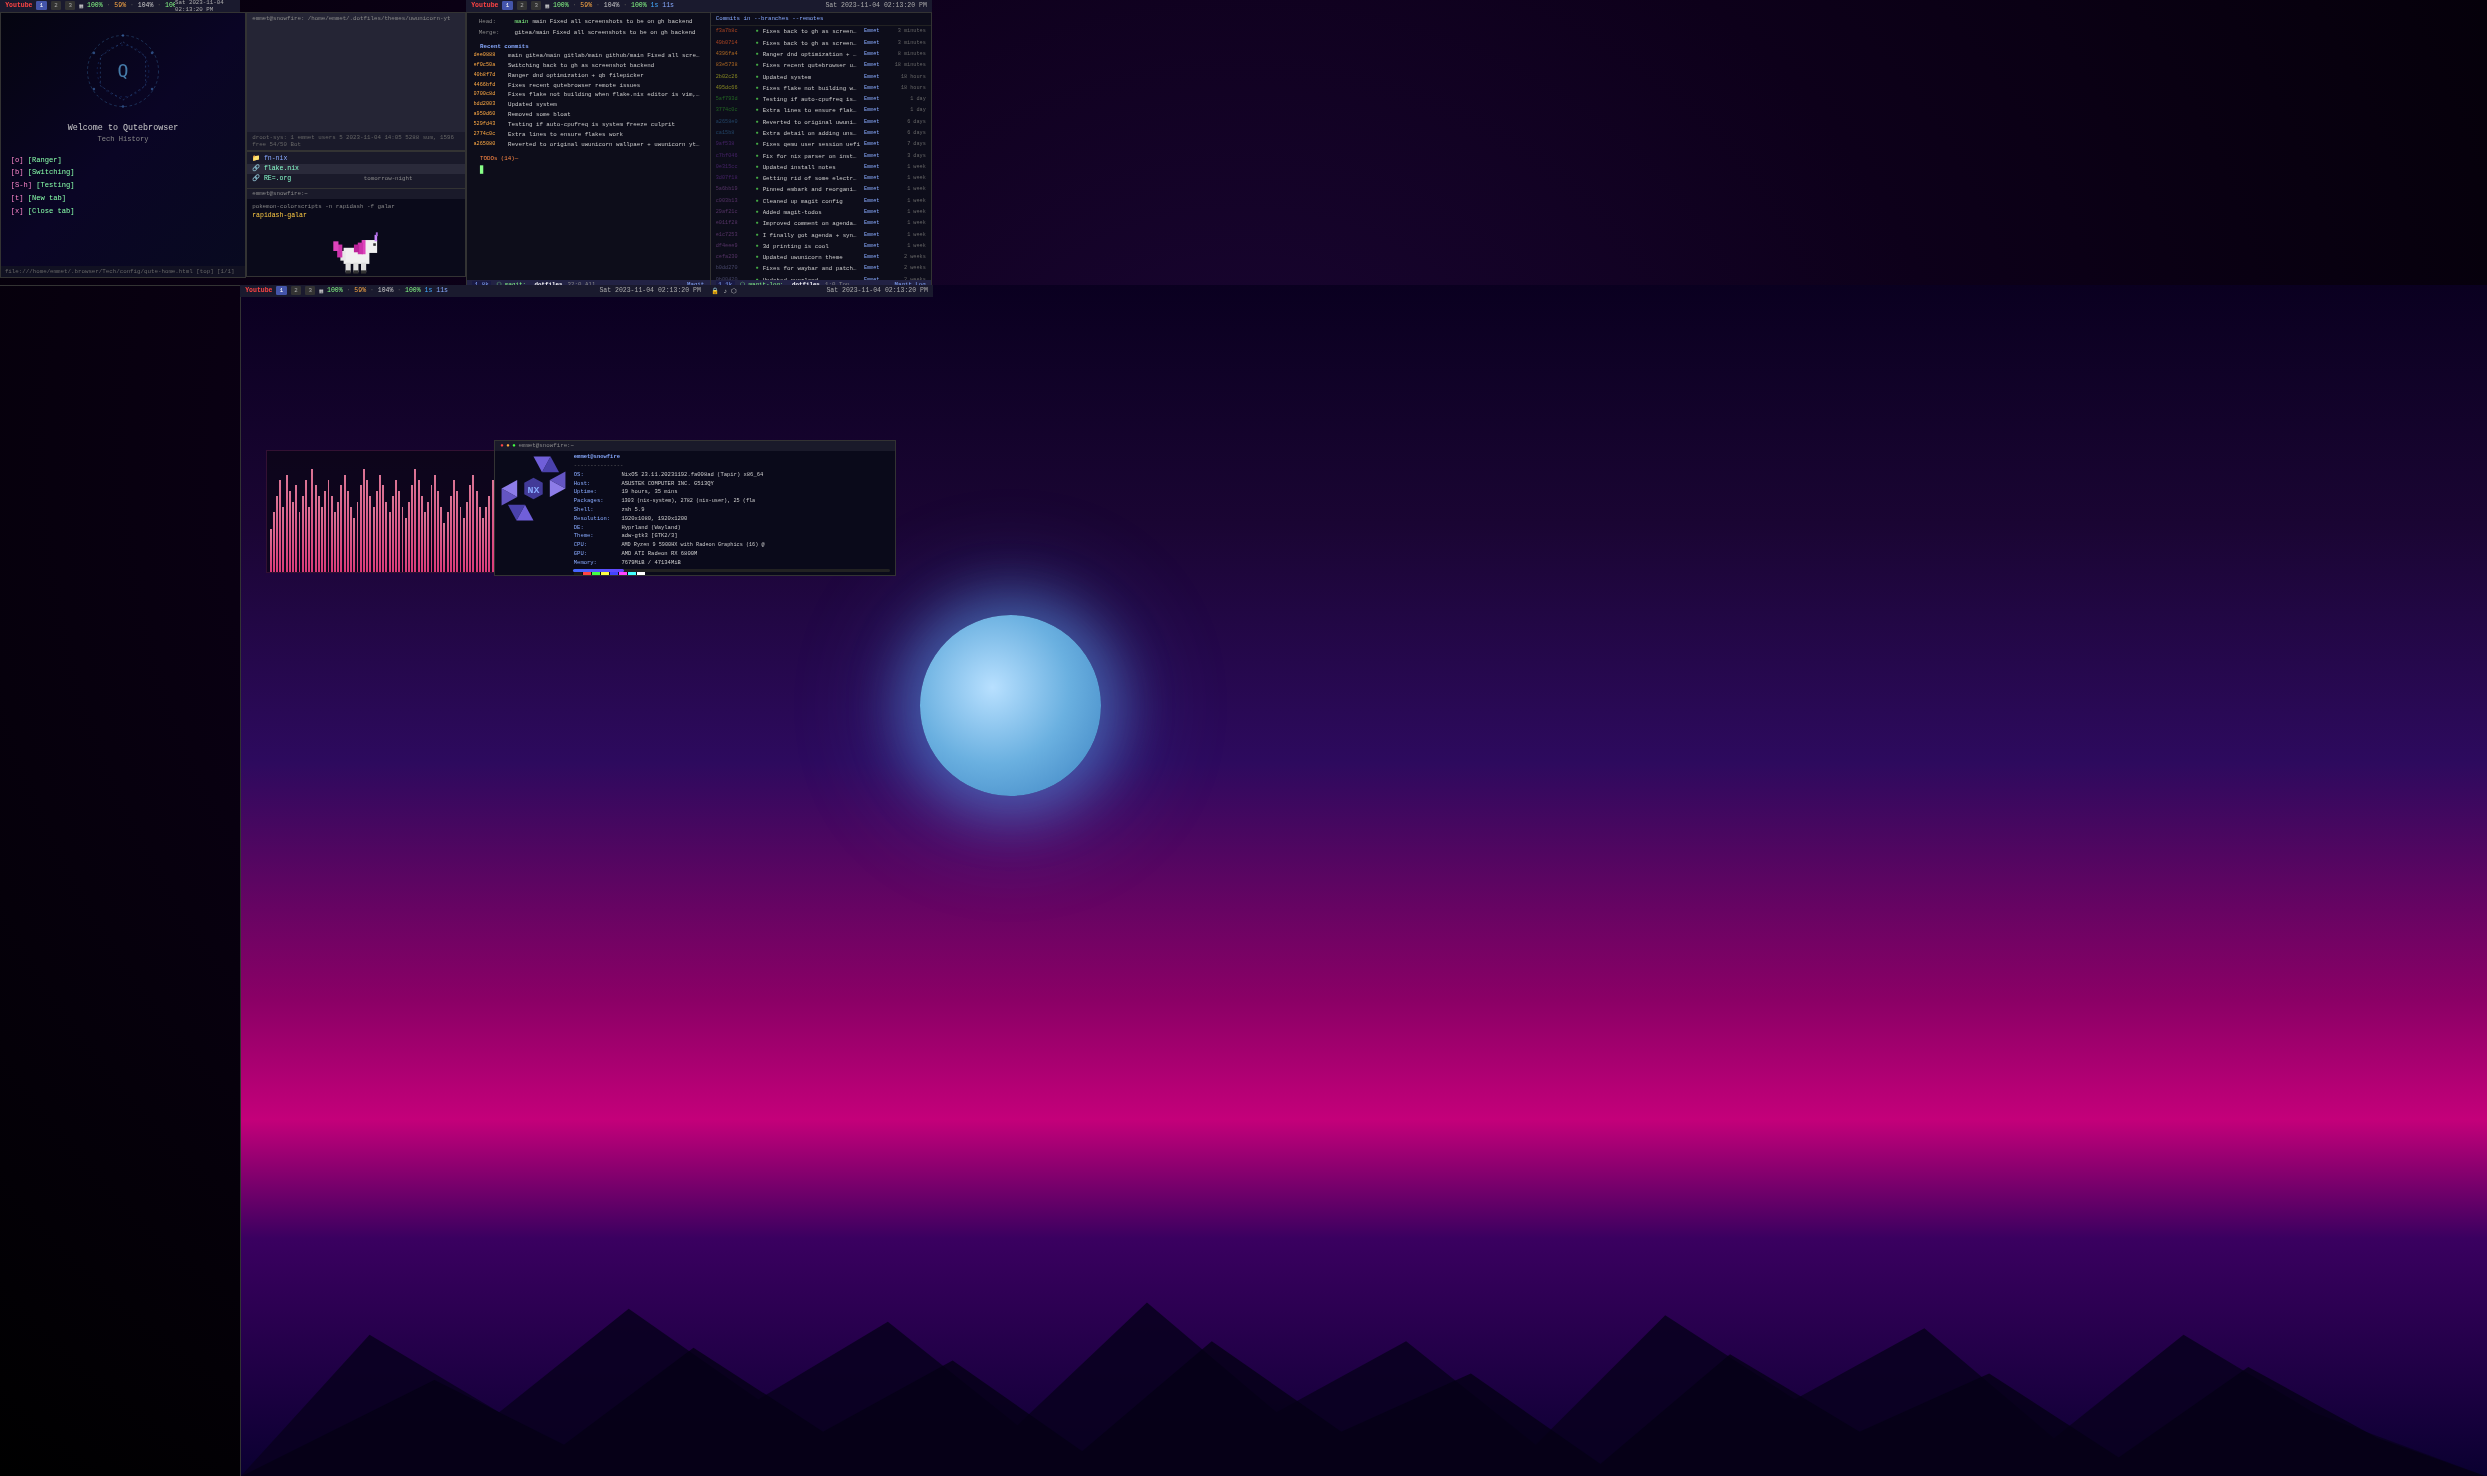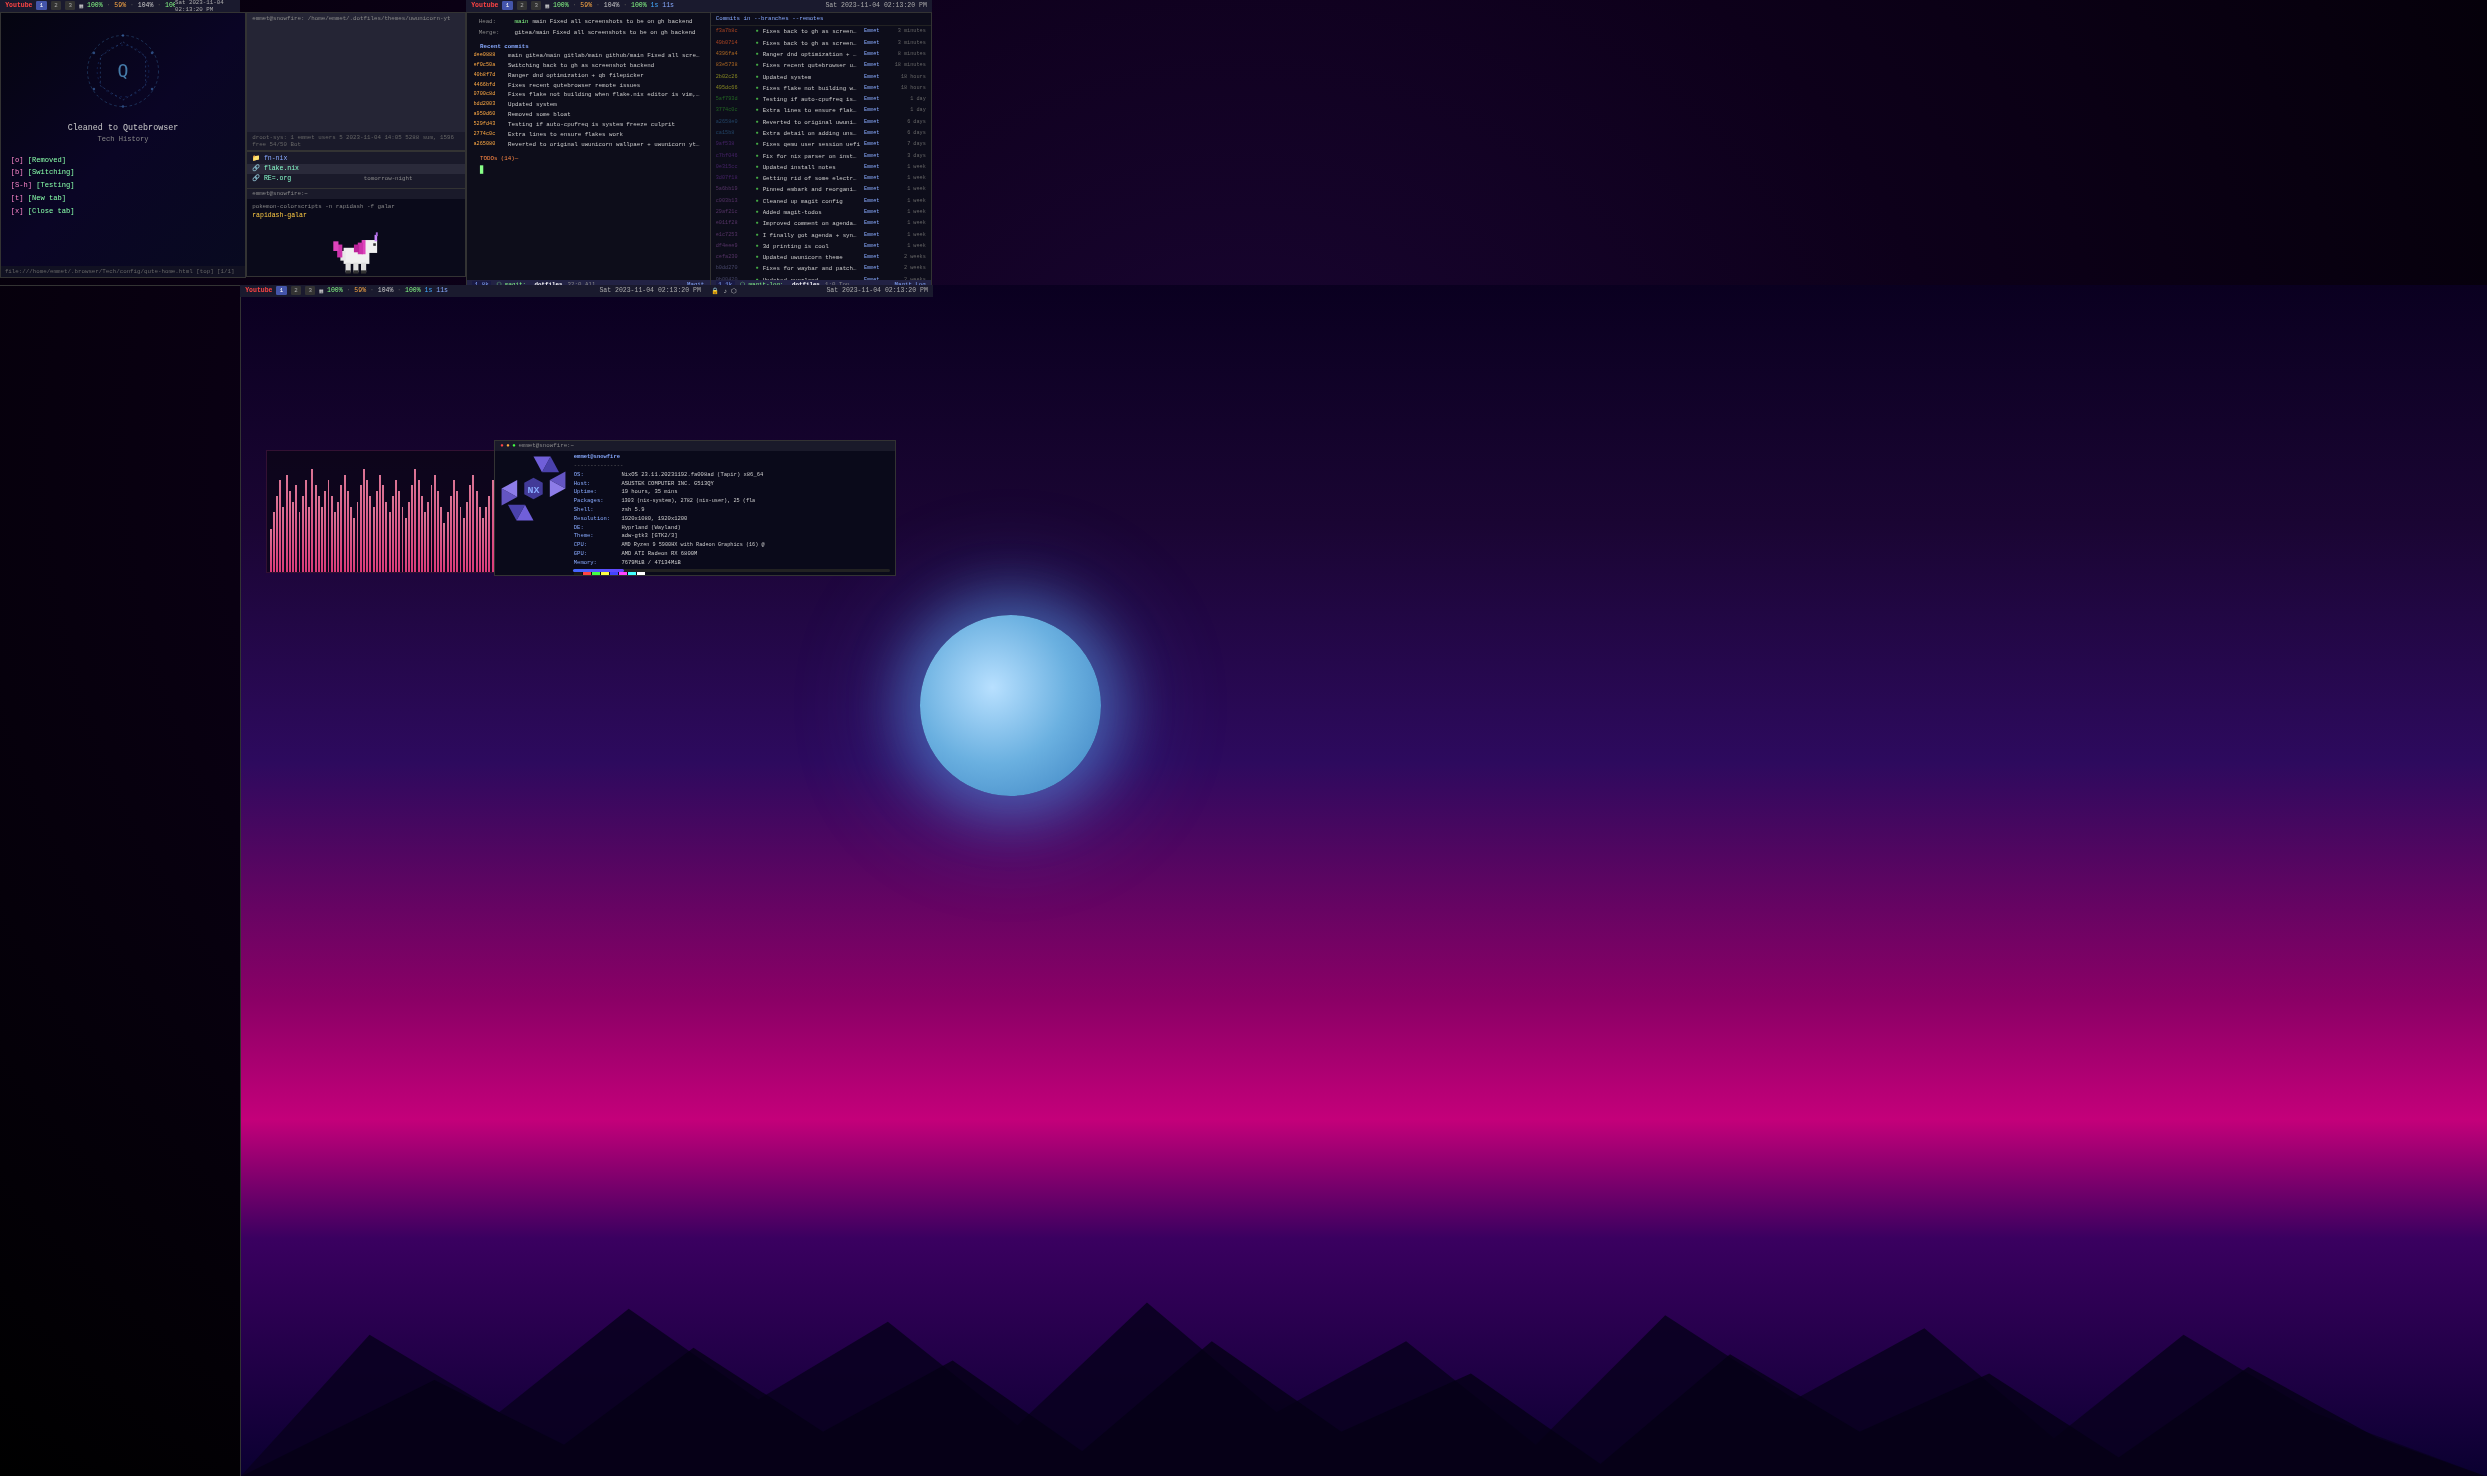--- a/index.html
+++ b/index.html
@@ -344,25 +344,25 @@
         <text x="65" y="75" text-anchor="middle" font-size="28" fill="#5599cc" font-family="monospace" opacity="0.8">Q</text>
 
         <circle cx="65" cy="10" r="2" fill="#4477bb" opacity="0.6"></circle>
         <circle cx="110" cy="37" r="2" fill="#4477bb" opacity="0.6"></circle>
         <circle cx="110" cy="93" r="2" fill="#4477bb" opacity="0.6"></circle>
         <circle cx="65" cy="120" r="2" fill="#4477bb" opacity="0.6"></circle>
         <circle cx="20" cy="93" r="2" fill="#4477bb" opacity="0.6"></circle>
         <circle cx="20" cy="37" r="2" fill="#4477bb" opacity="0.6"></circle>
       </svg>
     </div>
-    <div class="qute-title">Cleaned to Qutebrowser</div>
+    <div class="qute-title">Welcome to Qutebrowser</div>
     <div class="qute-subtitle">Tech History</div>
     <div class="qute-menu">
       <div class="qute-menu-item">
-        <span class="key">[o]</span> <span class="label">[Removed]</span>
+        <span class="key">[o]</span> <span class="label">[Ranger]</span>
       </div>
       <div class="qute-menu-item">
         <span class="key">[b]</span> <span class="label">[Switching]</span>
       </div>
       <div class="qute-menu-item">
         <span class="key">[S-h]</span> <span class="label">[Testing]</span>
       </div>
       <div class="qute-menu-item">
         <span class="key">[t]</span> <span class="label">[New tab]</span>
       </div>

